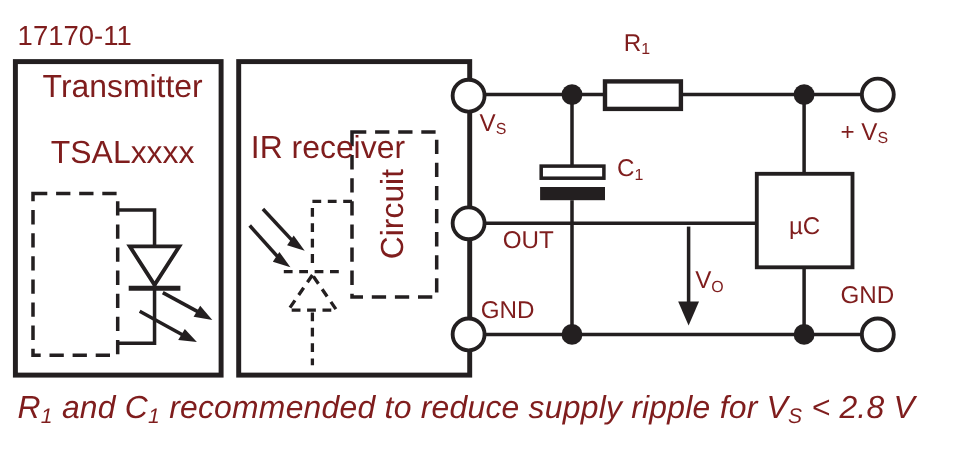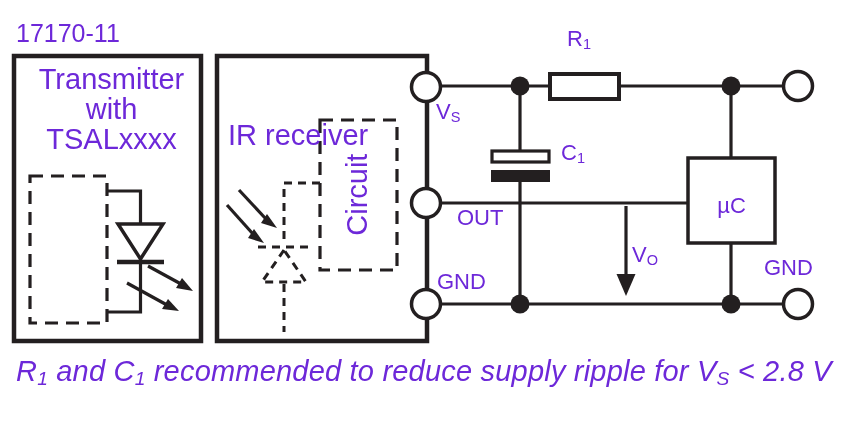--- a/index.html
+++ b/index.html
@@ -3,21 +3,21 @@
 <meta charset="utf-8">
 <style>
   * { margin: 0; padding: 0; box-sizing: border-box; }
   html, body { background: #ffffff; }
   #stage {
     position: relative;
     width: 868px;
     height: 428px;
     background: #ffffff;
     font-family: "Liberation Sans", sans-serif;
-    color: #6d28d9;
+    color: #7f1d1d;
     overflow: hidden;
   }
   #circuit-svg { position: absolute; left: 0; top: 0; }
   .lbl { position: absolute; line-height: 1.08; white-space: pre; }
   .fz25 { font-size: 25px; }
   .fz29 { font-size: 29px; }
   .fz30 { font-size: 22px; }
   sub { font-size: 66%; vertical-align: -0.22em; line-height: 0; }
   .tx-label { width: 187px; text-align: center; line-height: 30px; }
   .center-box {
@@ -106,36 +106,37 @@
       <circle cx="426" cy="87" r="14.5"></circle>
       <circle cx="426" cy="203" r="14.5"></circle>
       <circle cx="426" cy="304" r="14.5"></circle>
       <circle cx="798" cy="86" r="14.5"></circle>
       <circle cx="798" cy="304" r="14.5"></circle>
     </g>
   </svg>
 
   <div class="lbl fz25" style="left:16px; top:20px;">17170-11</div>
 
-  <div class="lbl fz29 tx-label" style="left:18px; top:64px;"><span>Transmitter</span><br><span>with</span><br><span>TSALxxxx</span></div>
+  <div class="lbl fz29 tx-label" style="left:18px; top:64px;"><span>Transmitter</span><br><br><span>TSALxxxx</span></div>
 
   <div class="lbl fz29" style="left:228px; top:72px;margin-top:48px;">IR receiver</div>
 
   <div class="lbl rot-wrap" style="left:320px; top:120px; width:77px; height:150px;"><span class="fz29">Circuit</span></div>
 
   <div class="lbl fz30" style="left:436px; top:100px;"><span>V</span><sub>S</sub></div>
 
   <div class="lbl fz30" style="left:457px; top:206px;">OUT</div>
 
   <div class="lbl fz30" style="left:437px; top:270px;">GND</div>
 
   <div class="lbl fz30" style="left:567px; top:27px;"><span>R</span><sub>1</sub></div>
 
   <div class="lbl fz30" style="left:561px; top:141px;"><span>C</span><sub>1</sub></div>
 
+  <div class="lbl fz30" style="left:764px; top:108px;"><span>+ V</span><sub>S</sub></div>
 
   <div class="lbl fz30" style="left:632px; top:243px;"><span>V</span><sub>O</sub></div>
 
   <div class="lbl fz30 center-box" style="left:688px; top:158px; width:87px; height:96px;">µC</div>
 
   <div class="lbl fz30" style="left:764px; top:256px;">GND</div>
 
   <div class="lbl fz29 caption" style="left:16px; top:356px;font-style:italic;"><span>R</span><sub>1</sub><span> and C</span><sub>1</sub><span> recommended to reduce supply ripple for V</span><sub>S</sub><span> &lt; 2.8 V</span></div>
 
 </div>

